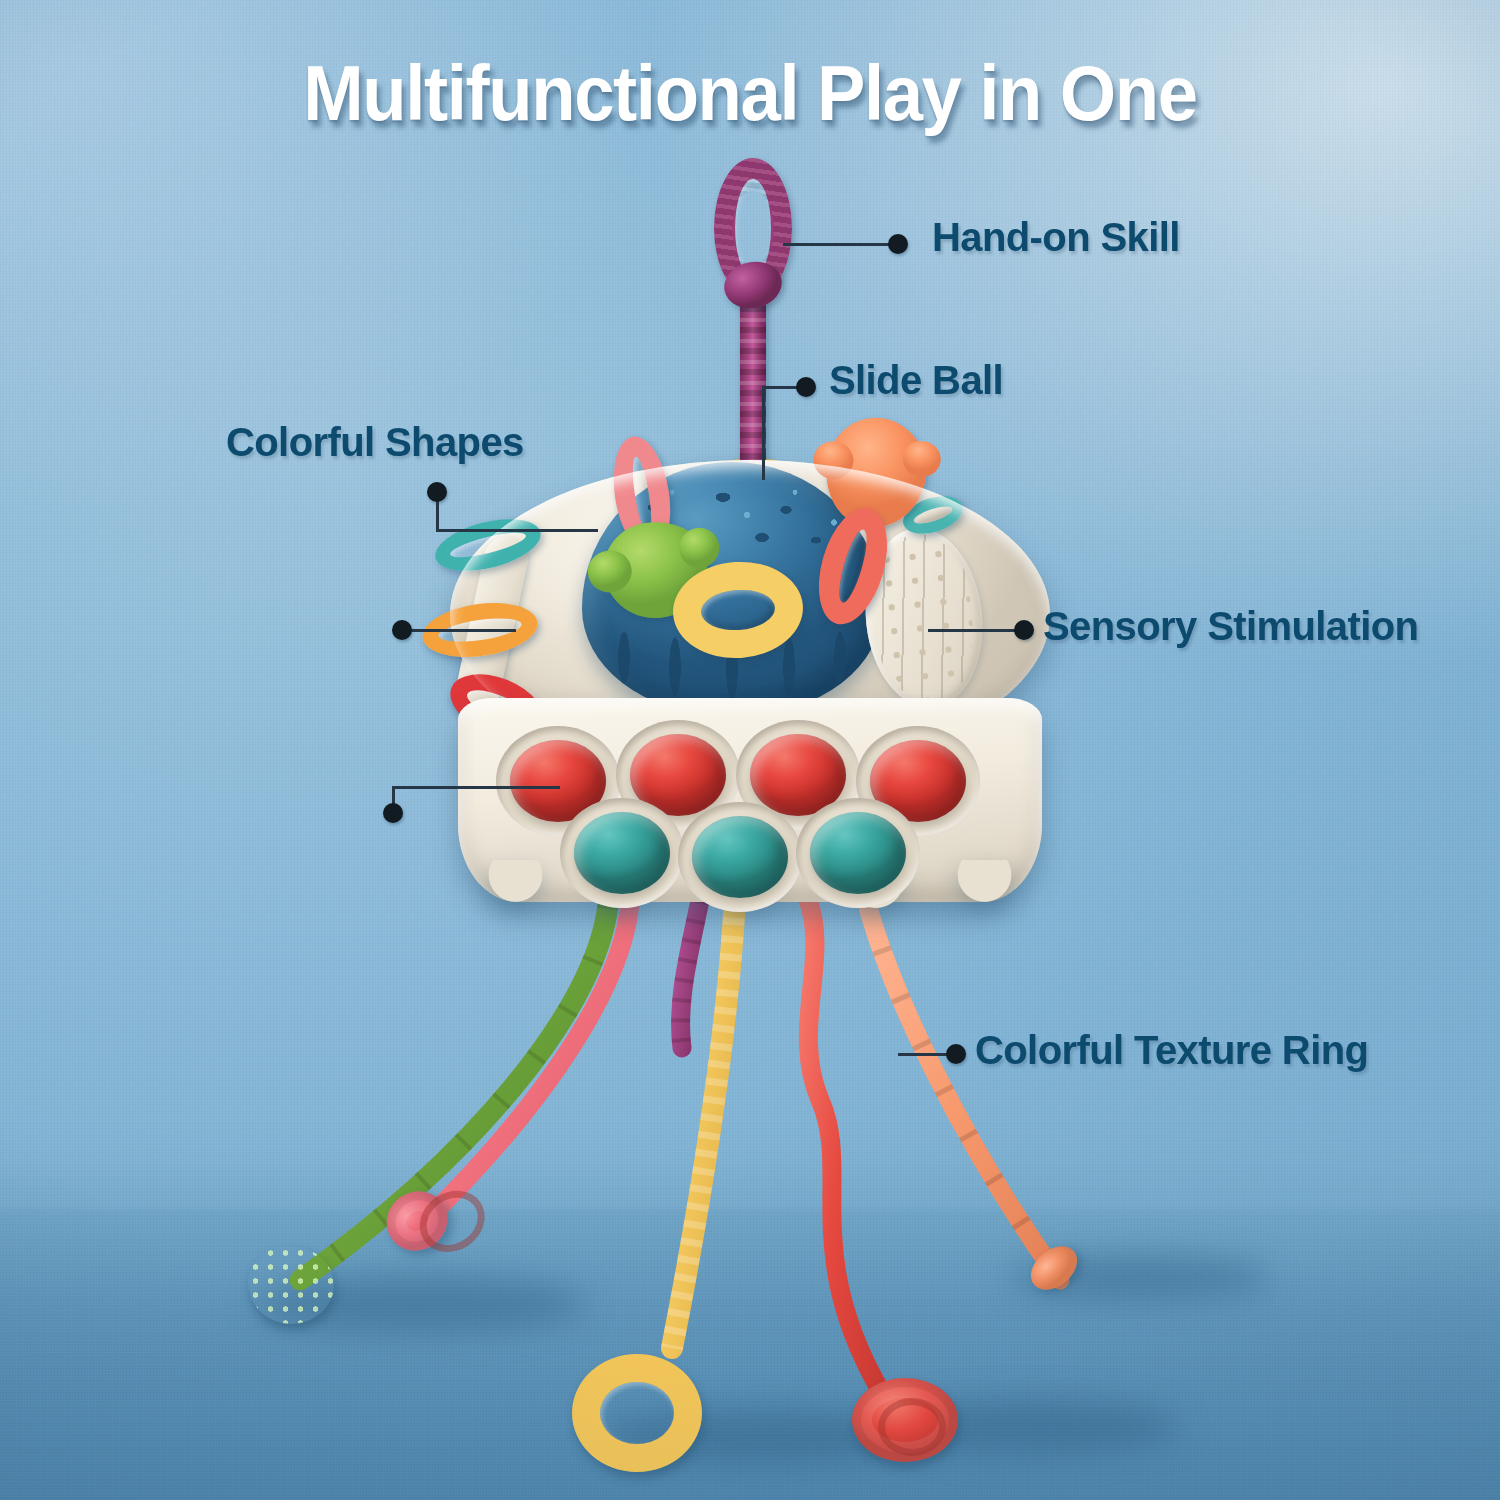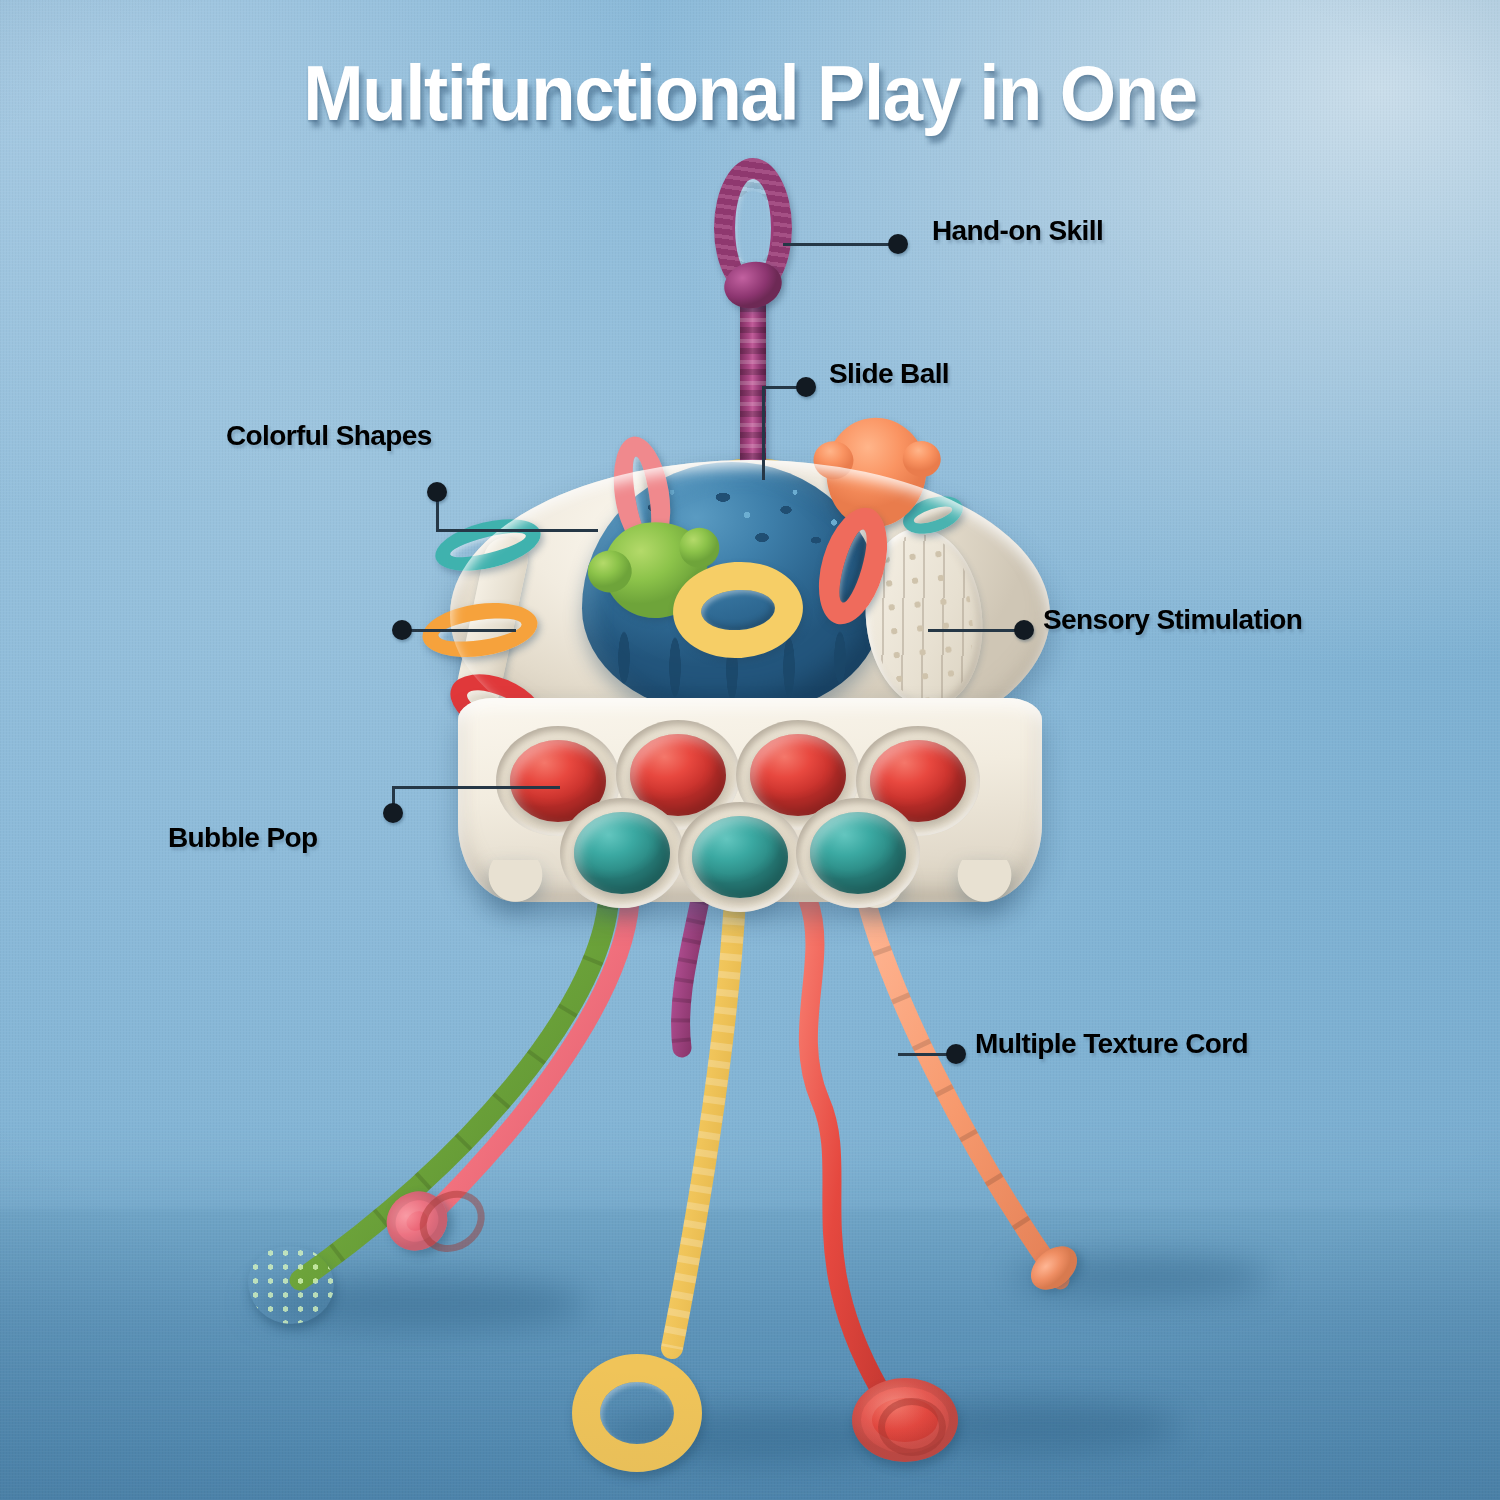--- a/index.html
+++ b/index.html
@@ -51,21 +51,21 @@
     font-size:78px; font-weight:bold; color:#ffffff;
     letter-spacing:-1.5px; font-stretch:condensed;
     transform:scaleX(.93);
     text-shadow:4px 7px 6px rgba(45,80,110,.45), 0 2px 2px rgba(45,80,110,.3);
     white-space:nowrap;
   }
 
   
   .label{
     position:absolute; white-space:nowrap;
-    font-size:28px; font-weight:bold; color:#000000;
+    font-size:40px; font-weight:bold; color:#0c4a6e;
     letter-spacing:-.6px;
     text-shadow:2px 3px 3px rgba(60,90,115,.28);
   }
   .lbl-hand      { left:932px; top:215px; }
   .lbl-slide     { left:829px; top:358px; }
   .lbl-shapes    { left:226px; top:420px; }
   .lbl-rolling   { left:110px; top:604px; }
   .lbl-sensory   { left:1043px; top:604px; }
   .lbl-bubble    { left:168px; top:822px; }
   .lbl-cord      { left:975px; top:1028px; }
@@ -507,19 +507,18 @@
   <div class="leader h" style="left:410px; top:629px; width:106px;"></div>
   <div class="dot" style="left:392px; top:620px;"></div>
 
   <div class="leader h" style="left:928px; top:629px; width:92px;"></div>
   <div class="dot" style="left:1014px; top:620px;"></div>
   <div class="label lbl-sensory">Sensory Stimulation</div>
 
   <div class="leader v" style="left:392px; top:786px; height:36px;"></div>
   <div class="leader h" style="left:392px; top:786px; width:168px;"></div>
   <div class="dot" style="left:383px; top:803px;"></div>
-  <div class="label lbl-bubble">Bubble Pop</div>
 
   <div class="leader h" style="left:898px; top:1053px; width:60px;"></div>
   <div class="dot" style="left:946px; top:1044px;"></div>
-  <div class="label lbl-cord">Multiple Texture Cord</div>
+  <div class="label lbl-cord">Colorful Texture Ring</div>
 
 </div>
 
 </body></html>

